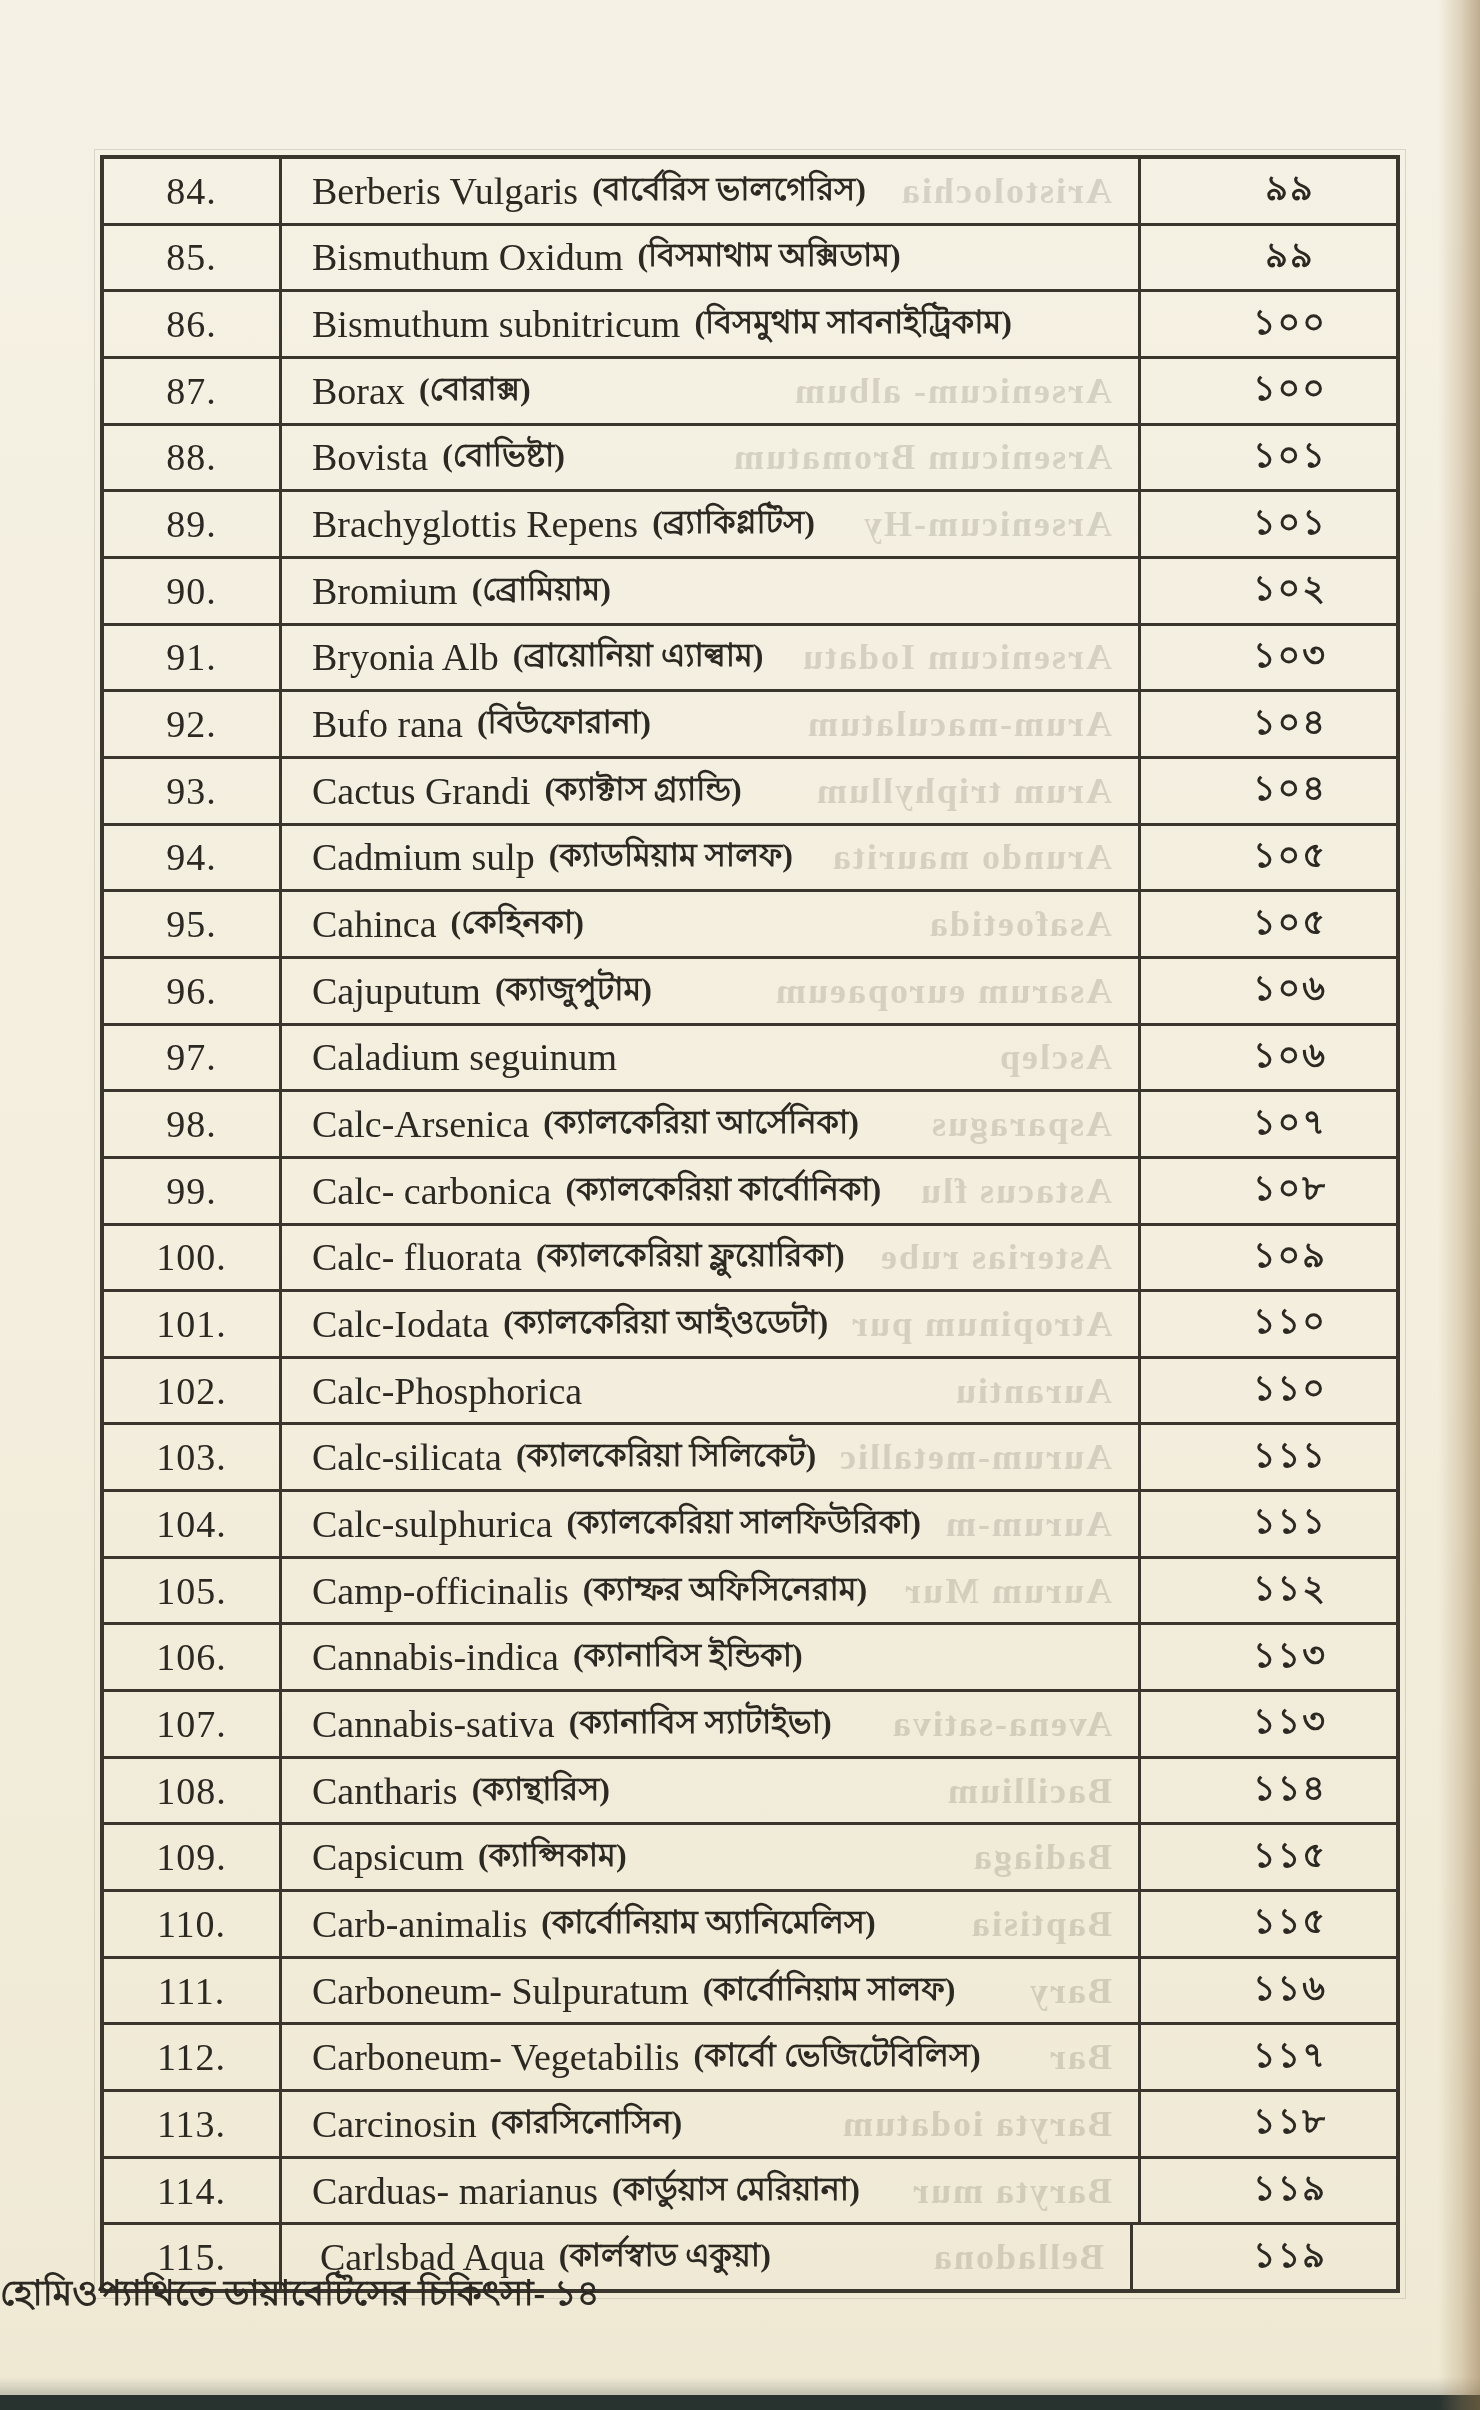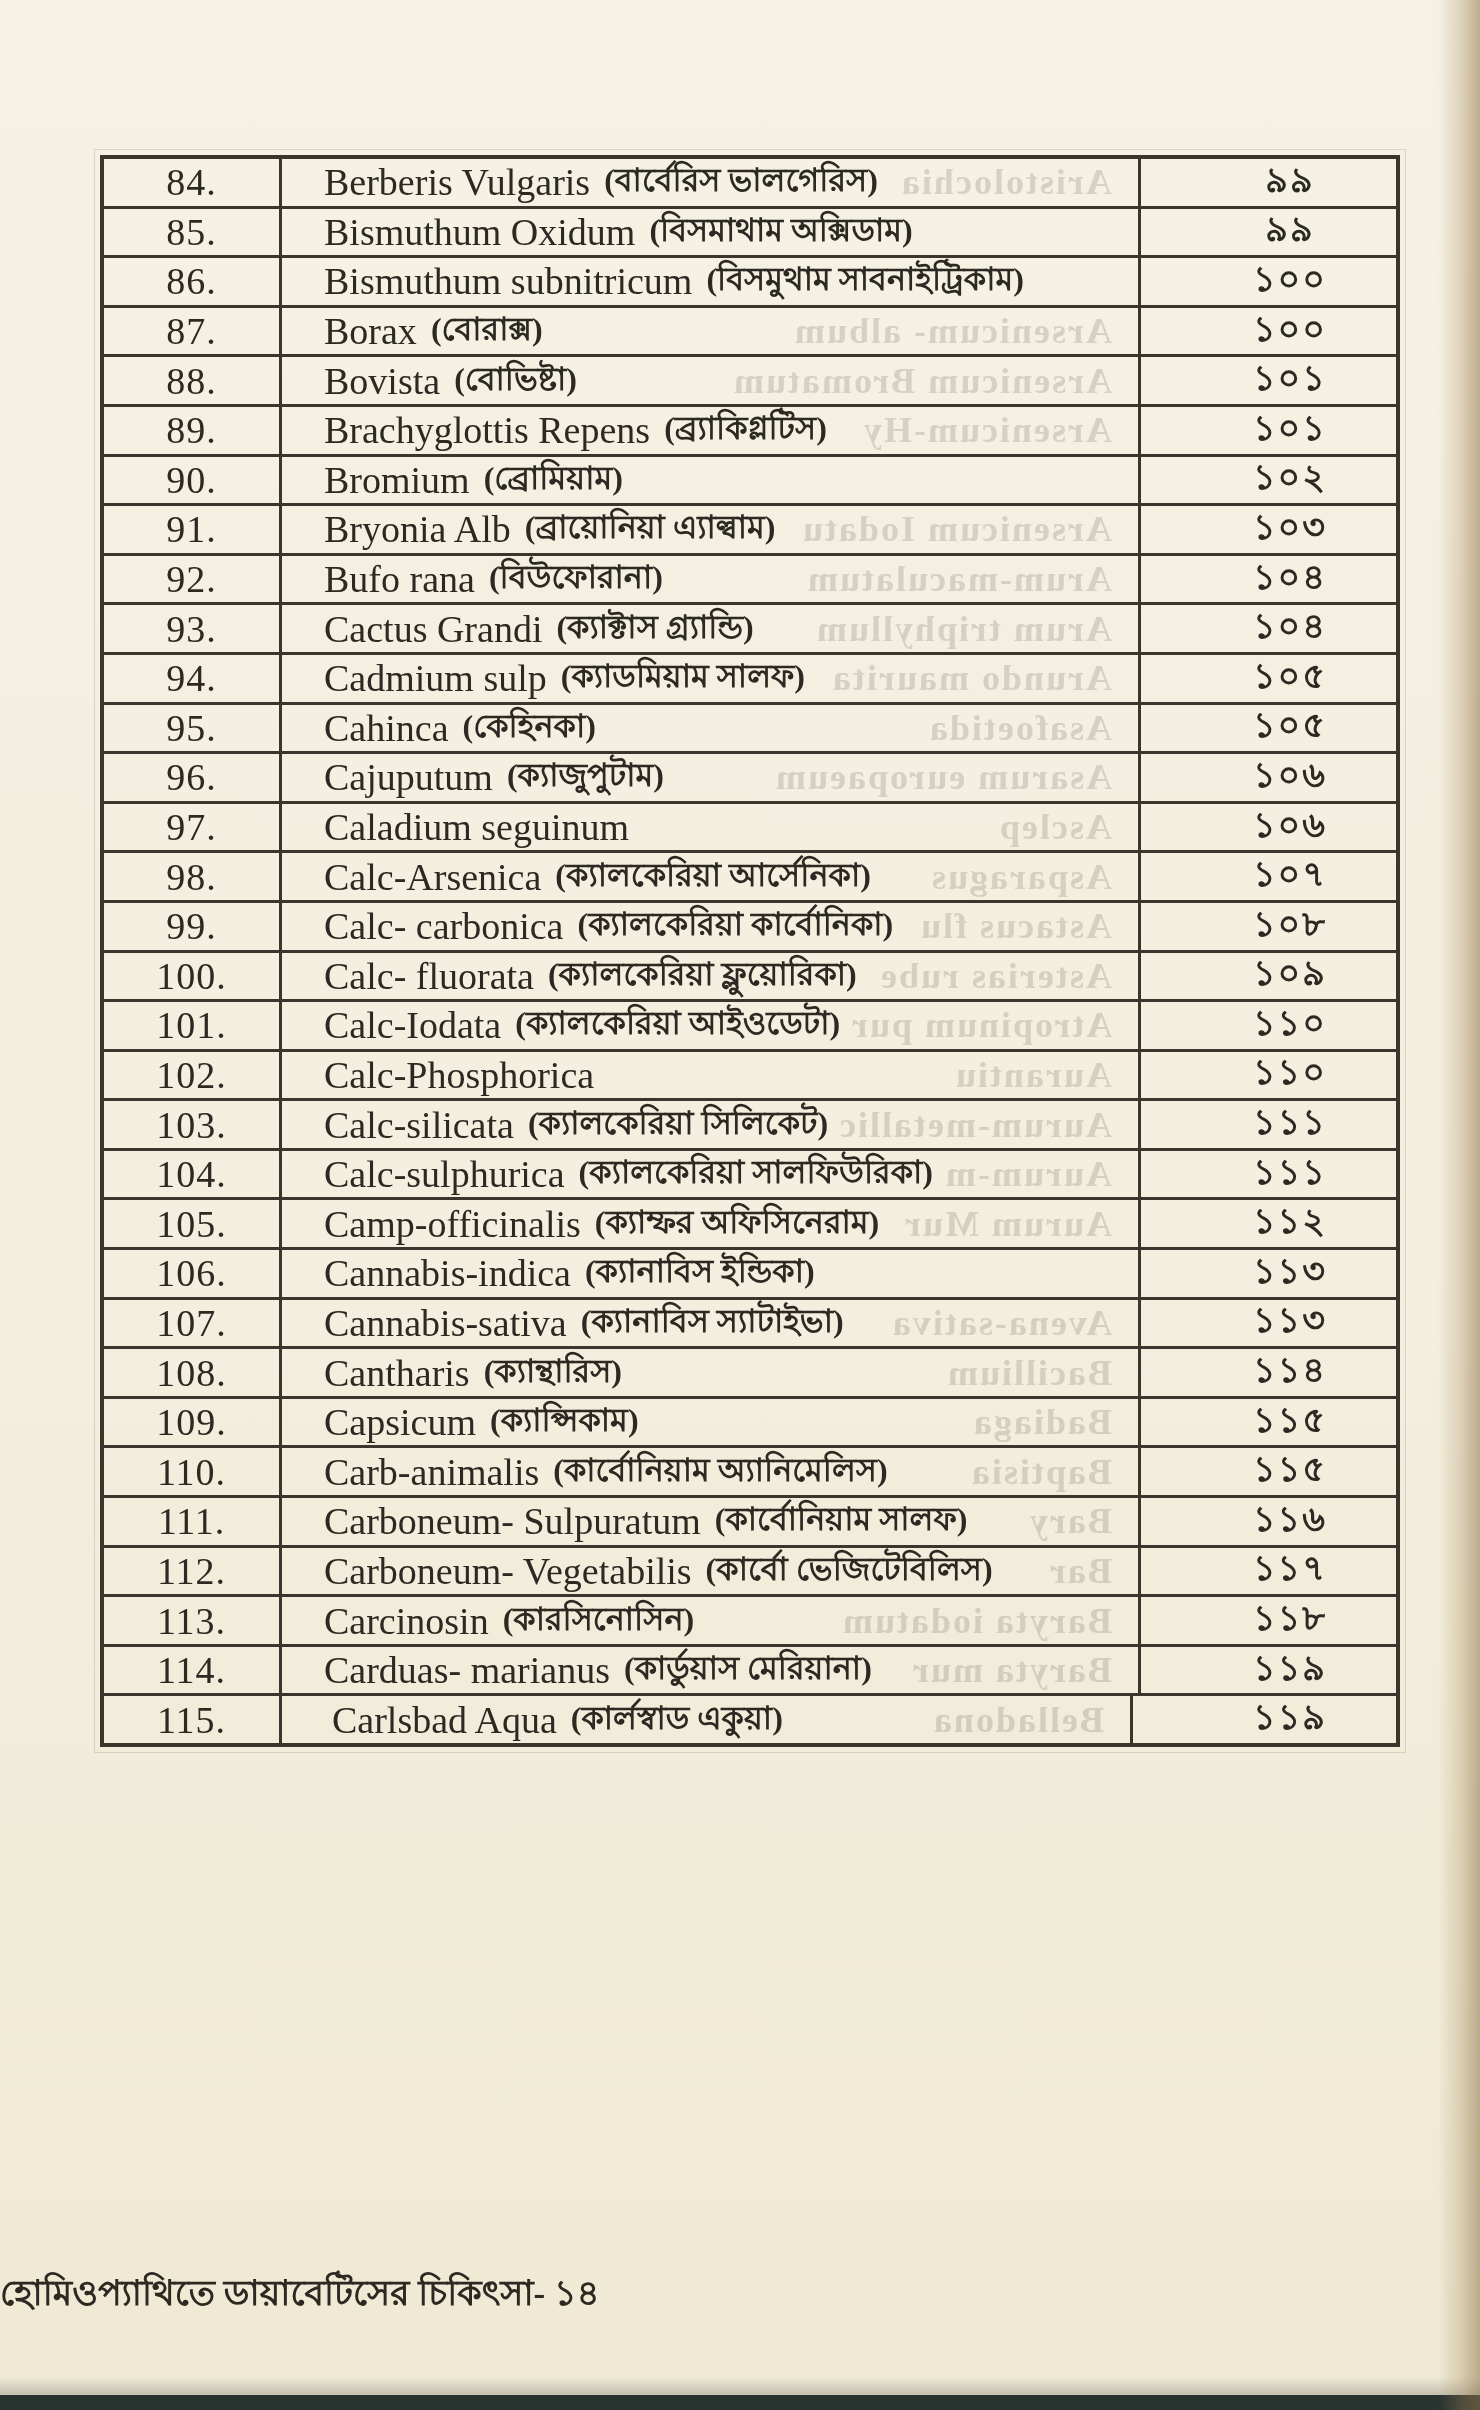--- a/index.html
+++ b/index.html
@@ -14,38 +14,38 @@
   .page{
     position:relative;
     width:1480px;height:2410px;
     background:linear-gradient(180deg,#f5f1e4 0%, var(--paper) 55%, #efe9d4 100%);
     overflow:hidden;
     font-family:"Liberation Serif","DejaVu Serif",serif;
     color:var(--ink);
   }
   .table-wrap{
     position:absolute;left:100px;top:155px;
-    width:1300px;height:1592px;
+    width:1300px;height:2138px;
     border:4px solid var(--line);
     outline:1px solid rgba(60,55,45,0.15);
     outline-offset:5px;
     display:flex;flex-direction:column;
     background:transparent;
   }
   .t-row{flex:1;display:flex;border-bottom:3px solid var(--line);min-height:0;}
   .t-row:last-child{border-bottom:none;gap:8px;}
   .c-no{
     width:178px;border-right:3px solid var(--line);
     display:flex;align-items:center;justify-content:center;
     font-size:38px;letter-spacing:1px;
   }
   .c-name{
     flex:1;border-right:3px solid var(--line);
     display:flex;align-items:center;
-    padding-left:42px;position:relative;overflow:hidden;
+    padding-left:30px;position:relative;overflow:hidden;
     white-space:nowrap;
   }
   .c-name .en{font-size:38px;}
   .c-name .bn{font-size:32px;margin-left:14px;font-weight:600;}
   .c-page{
     width:212px;
     display:flex;align-items:center;justify-content:center;
     font-size:35px;font-weight:700;letter-spacing:2px;margin-left:43px;
   }
   .ghost{

